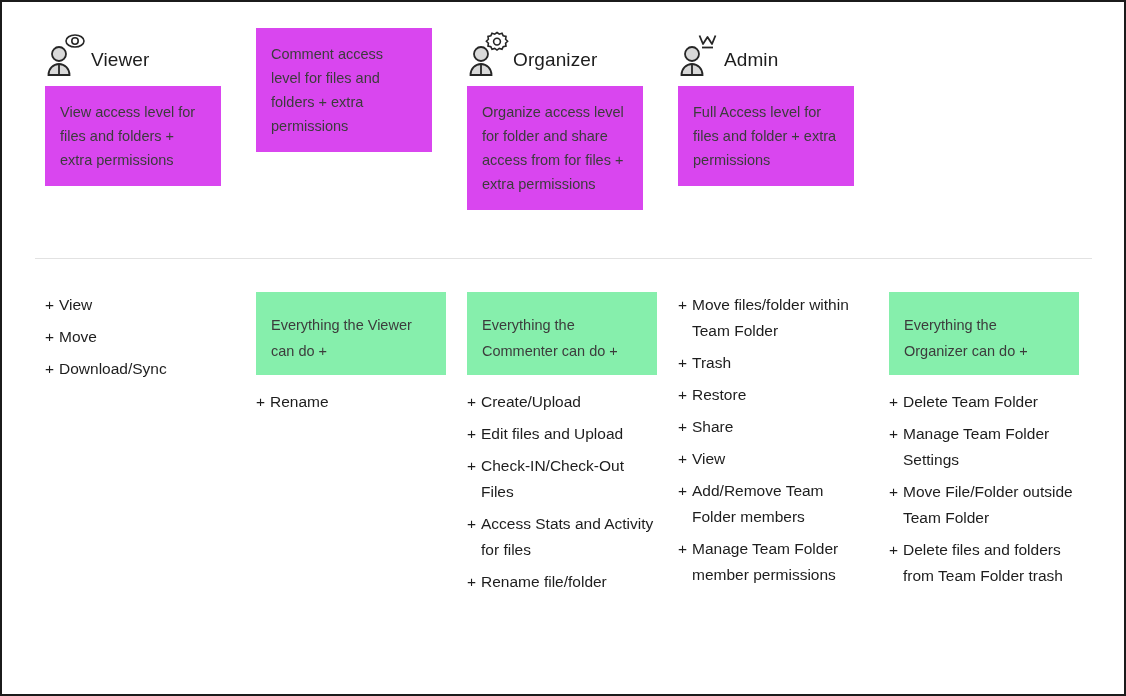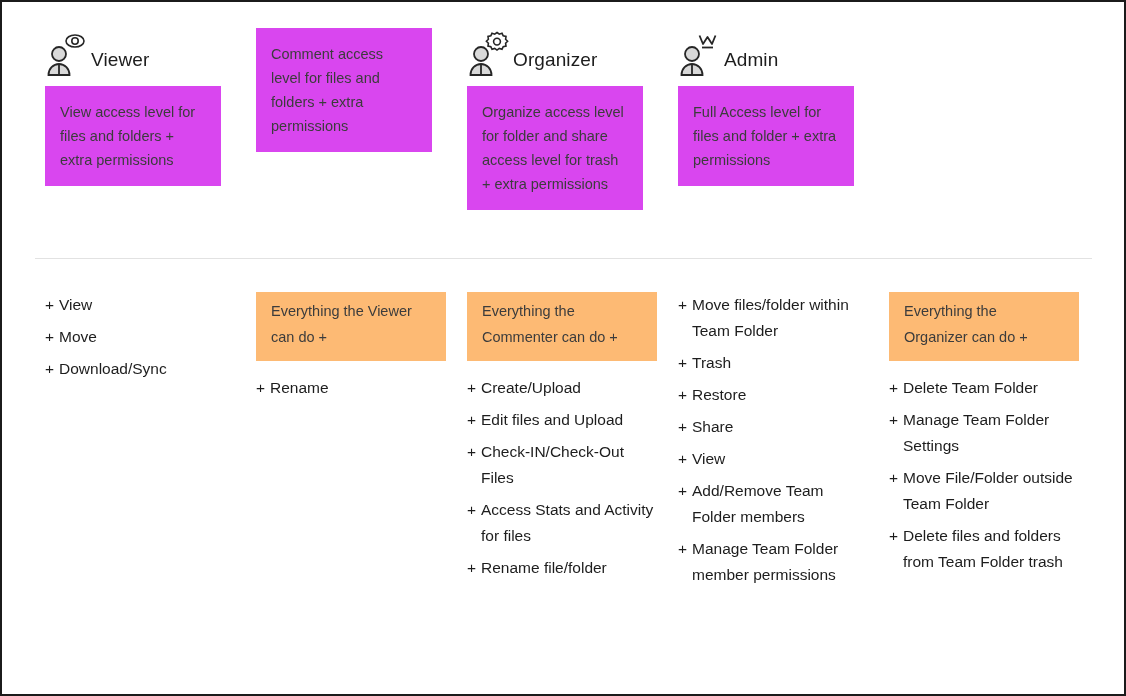--- a/index.html
+++ b/index.html
@@ -86,25 +86,25 @@
     width: 1047px;
     display: flex;
   }
   .perm-col {
     width: 190px;
     margin-right: 21px;
   }
   .perm-col:last-child { margin-right: 0; }
 
   .perm-inherit {
-    background: #fdba74;
+    background: #86efac;
     color: #3c3c3c;
     font-size: 14.5px;
     line-height: 26px;
-    padding: 6px 16px 11px 15px;
+    padding: 20px 16px 11px 15px;
     box-sizing: border-box;
     width: 190px;
     margin-bottom: 14px;
   }
   .perm-inherit.hidden { visibility: hidden; height: 0; padding: 0; margin: 0; }
 
   .perm-list {
     list-style: none;
     margin: 0;
     padding: 0;
@@ -163,21 +163,21 @@
               <path d="M30 2.5 l2.3 1.7 2.7 -0.9 1.2 2.6 2.8 0.6 -0.4 2.8 2 2 -2 2 0.4 2.8 -2.8 0.6 -1.2 2.6 -2.7 -0.9 -2.3 1.7 -2.3 -1.7 -2.7 0.9 -1.2 -2.6 -2.8 -0.6 0.4 -2.8 -2 -2 2 -2 -0.4 -2.8 2.8 -0.6 1.2 -2.6 2.7 0.9 z"></path>
               <circle cx="30" cy="11.6" r="3.4"></circle>
             </g>
             <circle cx="14" cy="24" r="7" fill="#d9d9d9" stroke="#262626" stroke-width="1.8"></circle>
             <path d="M3.5 45 a10.5 11 0 0 1 21 0 z" fill="#d9d9d9" stroke="#262626" stroke-width="1.8"></path>
             <path d="M14 34 L14 45" stroke="#262626" stroke-width="1.8"></path>
           </svg>
         </div>
         <div class="role-title">Organizer</div>
       </div>
-      <div class="role-desc">Organize access level for folder and share access level for trash + extra permissions</div>
+      <div class="role-desc">Organize access level for folder and share access from for files + extra permissions</div>
     </div>
 
     <div class="role-col">
       <div class="role-head">
         <div class="role-icon">
           <svg width="44" height="46" viewBox="0 0 44 46">
             <g fill="none" stroke="#262626" stroke-width="1.8" stroke-linejoin="round">
               <path d="M21.5 5.5 L25 14 L29.5 7 L34 14 L37.5 5.5"></path>
               <path d="M24 17.5 L35 17.5"></path>
             </g>

